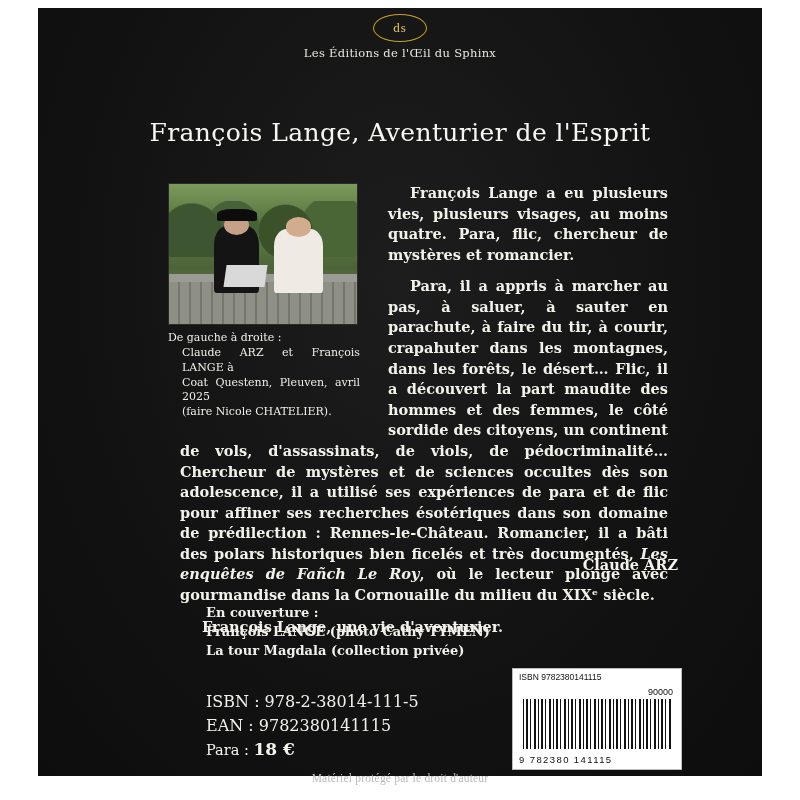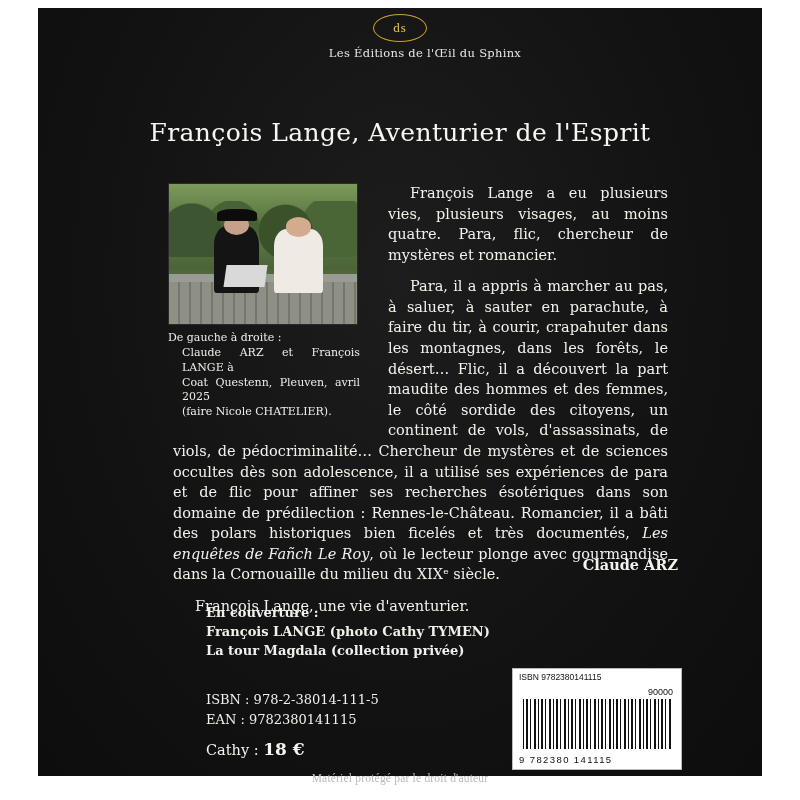--- a/index.html
+++ b/index.html
@@ -71,21 +71,20 @@
   .pub-name {
     position: absolute;
     left: 0;
     top: 38px;
     width: 100%;
     text-align: center;
     font-size: 11.5px;
     color: #e9e7df;
     font-family: "DejaVu Serif", serif;
     letter-spacing: .3px;
-    margin-left: 25px;
   }
 
   
   .book-title {
     position: absolute;
     left: 0;
     top: 110px;
     width: 100%;
     text-align: center;
     font-size: 25px;
@@ -166,21 +165,21 @@
     line-height: 1.42;
     color: #f2f1ea;
     text-align: justify;
     font-family: "DejaVu Serif", serif;
   }
   .float-left {
     float: left;
     width: 192px;
     margin: 0 28px 6px 0;
   }
-  .body-wrap p { margin: 0 0 11px 5px; text-indent: 22px; }
+  .body-wrap p { margin: 0 0 11px 12px; text-indent: 22px; font-weight: bold; }
   .body-wrap em { font-style: italic; }
 
   .signature {
     position: absolute;
     right: 84px;
     top: 548px;
     font-size: 14.5px;
     font-weight: bold;
     color: #f4f3ed;
     font-family: "DejaVu Serif", serif;
@@ -196,21 +195,21 @@
     color: #f1f0ea;
     font-family: "DejaVu Serif", serif;
     font-weight: bold;
   }
 
   
   .isbn-block {
     position: absolute;
     left: 168px;
     top: 682px;
-    font-size: 13px;
+    font-size: 16px;
     line-height: 1.5;
     color: #f1f0ea;
     font-family: "DejaVu Serif", serif;
   }
   .price {
     position: absolute;
     left: 168px;
     top: 731px;
     font-size: 14.5px;
     color: #f4f3ed;
@@ -319,21 +318,21 @@
       <div>François LANGE (photo Cathy TYMEN)</div>
       <div>La tour Magdala (collection privée)</div>
     </div>
 
     <div class="isbn-block">
       <div>ISBN : 978-2-38014-111-5</div>
       <div>EAN : 9782380141115</div>
     </div>
 
     <div class="price">
-      <span>Cathy :</span>
+      <span>Para :</span>
       <span class="amount">18 €</span>
     </div>
 
     <div class="barcode">
       <div class="bc-label">ISBN 9782380141115</div>
       <div class="bc-addon">90000</div>
       <div class="bars"></div>
       <div class="bc-digits">9  782380  141115</div>
     </div>
 

